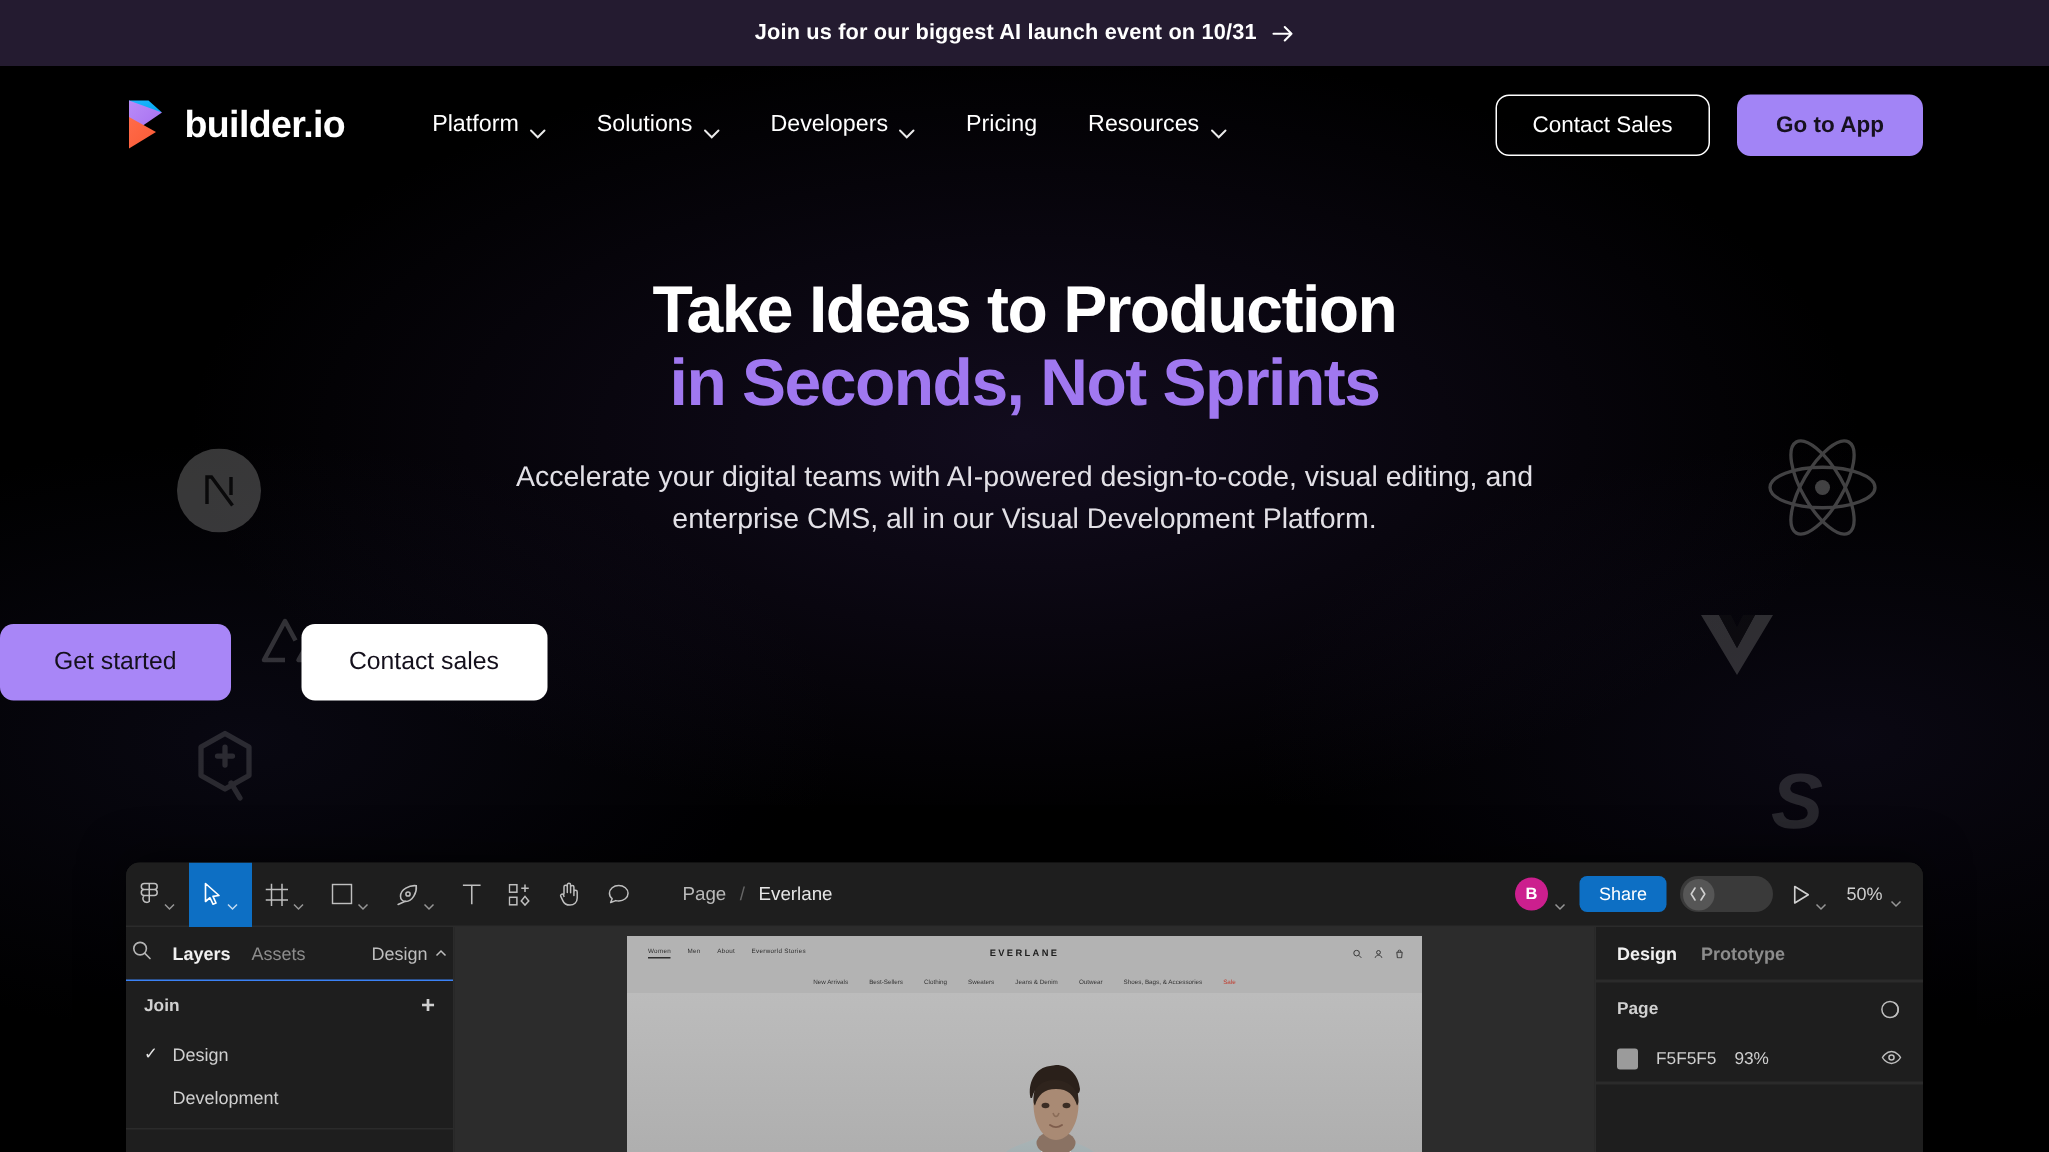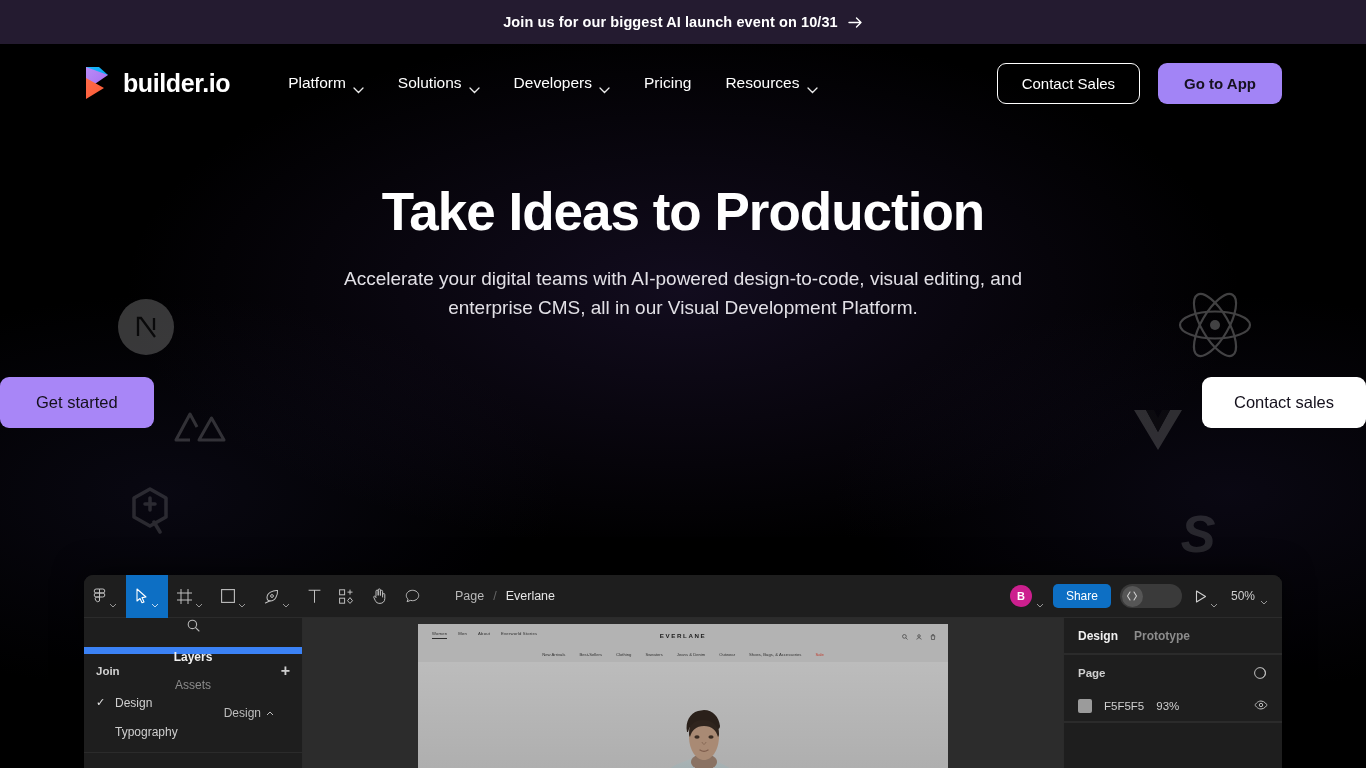--- a/index.html
+++ b/index.html
@@ -28,24 +28,24 @@
   .nav-item{display:flex;align-items:center;gap:7px;padding:8px 34px 8px 0;font-size:15.5px;color:#fff;cursor:pointer;white-space:nowrap;}
   .nav-item:first-child{padding-left:0;}
   .chev{width:11px;height:7px;display:inline-block;opacity:.92;}
 
   .header-actions{display:flex;align-items:center;gap:18px;}
   .btn-outline{border:1.6px solid #fff;border-radius:9px;padding:11px 24px;font-size:15px;color:#fff;background:transparent;cursor:pointer;font-family:inherit;white-space:nowrap;}
   .btn-purple{background:#a284f6;border:none;border-radius:9px;padding:12px 26px;font-size:15px;font-weight:700;color:#16111f;cursor:pointer;font-family:inherit;white-space:nowrap;}
 
   
   .hero{position:relative;z-index:4;text-align:center;padding-top:60px;}
-  .hero h1{font-size:53px;line-height:1.12;font-weight:700;letter-spacing:-1px;}
+  .hero h1{font-size:44px;line-height:1.12;font-weight:700;letter-spacing:-1px;}
   .hero h1 .accent{color:#a078f0;}
   .hero p{margin-top:24px;font-size:19px;line-height:1.52;color:#e2e0e6;max-width:690px;margin-left:auto;margin-right:auto;font-weight:400;}
-  .hero-cta{margin-top:54px;display:flex;gap:32px;justify-content:space-between;}
+  .hero-cta{margin-top:54px;display:flex;gap:47px;justify-content:flex-start;}
   .cta-primary{background:#a886f7;color:#14101c;border:none;border-radius:9px;padding:16px 36px;font-size:16.5px;cursor:pointer;font-family:inherit;}
   .cta-secondary{background:#fff;color:#14101c;border:none;border-radius:9px;padding:16px 32px;font-size:16.5px;cursor:pointer;font-family:inherit;}
 
   
   .fw{position:absolute;z-index:2;opacity:.5;}
   .fw svg{display:block;}
 
   
   .editor{position:absolute;left:84px;top:531px;width:1198px;height:237px;background:#1e1e1e;
           border-radius:9px 9px 0 0;overflow:hidden;box-shadow:0 -2px 30px rgba(0,0,0,.6);z-index:6;}
@@ -60,21 +60,21 @@
   .tb-right{margin-left:auto;display:flex;align-items:center;gap:9px;padding-right:6px;}
   .avatar-wrap{display:flex;align-items:center;gap:4px;}
   .avatar{width:22px;height:22px;border-radius:50%;background:#cc1f8e;color:#fff;font-size:11px;font-weight:700;display:flex;align-items:center;justify-content:center;}
   .btn-share{background:#0d6fc4;color:#fff;border:none;border-radius:5px;padding:5px 13px;font-size:12px;cursor:pointer;font-family:inherit;}
   .code-toggle{width:62px;height:24px;border-radius:12px;background:#3a3a3a;display:flex;align-items:center;padding:2px;cursor:pointer;}
   .code-knob{width:21px;height:21px;border-radius:50%;background:#565656;display:flex;align-items:center;justify-content:center;color:#cfcfcf;font-size:10px;}
   .zoomlvl{font-size:12px;color:#cfcfcf;display:flex;align-items:center;gap:5px;cursor:pointer;}
 
   .ed-body{display:flex;height:194px;}
   .lpanel{width:219px;background:#1e1e1e;border-right:1px solid #2b2b2b;flex:none;}
-  .lp-tabs{height:36px;display:flex;align-items:center;padding:0 28px;gap:14px;border-bottom:7px solid #3b82f6;flex-direction:column;}
+  .lp-tabs{height:36px;display:flex;align-items:center;padding:0 4px;gap:14px;border-bottom:1px solid #3b82f6;}
   .lp-tab{font-size:12px;color:#8c8c8c;cursor:pointer;}
   .lp-tab.active{color:#f0f0f0;font-weight:700;}
   .lp-right{margin-left:auto;display:flex;align-items:center;gap:5px;font-size:12px;color:#bdbdbd;cursor:pointer;}
   .sec-head{height:34px;display:flex;align-items:center;padding:0 12px;font-size:11.5px;color:#d0d0d0;font-weight:700;}
   .sec-head .plus{margin-left:auto;color:#cfcfcf;font-size:16px;line-height:1;cursor:pointer;}
   .page-row{height:29px;display:flex;align-items:center;padding:0 12px;font-size:12px;color:#cfcfcf;gap:8px;cursor:pointer;}
   .page-row .tick{width:11px;display:inline-block;color:#e6e6e6;font-size:11px;}
   .divider{height:1px;background:#2b2b2b;margin-top:6px;}
   .layer-row{height:29px;display:flex;align-items:center;padding:0 12px;gap:9px;font-size:12px;color:#d4d4d4;cursor:pointer;}
 
@@ -215,20 +215,21 @@
 
     <div class="header-actions">
       <button class="btn-outline">Contact Sales</button>
       <button class="btn-purple">Go to App</button>
     </div>
   </header>
 
   <section class="hero">
     <h1>
       <span>Take Ideas to Production</span><br>
+      <span class="accent">in Seconds, Not Sprints</span>
     </h1>
     <p>Accelerate your digital teams with AI-powered design-to-code, visual editing, and enterprise CMS, all in our Visual Development Platform.</p>
     <div class="hero-cta">
       <button class="cta-primary">Get started</button>
       <button class="cta-secondary">Contact sales</button>
     </div>
   </section>
 
   <div class="editor">
 
@@ -362,21 +363,21 @@
         <div class="sec-head">
           <span>Join</span>
           <span class="plus">+</span>
         </div>
         <div class="page-row">
           <span class="tick">✓</span>
           <span>Design</span>
         </div>
         <div class="page-row">
           <span class="tick"></span>
-          <span>Typography</span>
+          <span>Development</span>
         </div>
         <div class="divider"></div>
 
         <div class="layer-row" style="margin-top:8px;">
           
           
         </div>
 
       </div>
 

